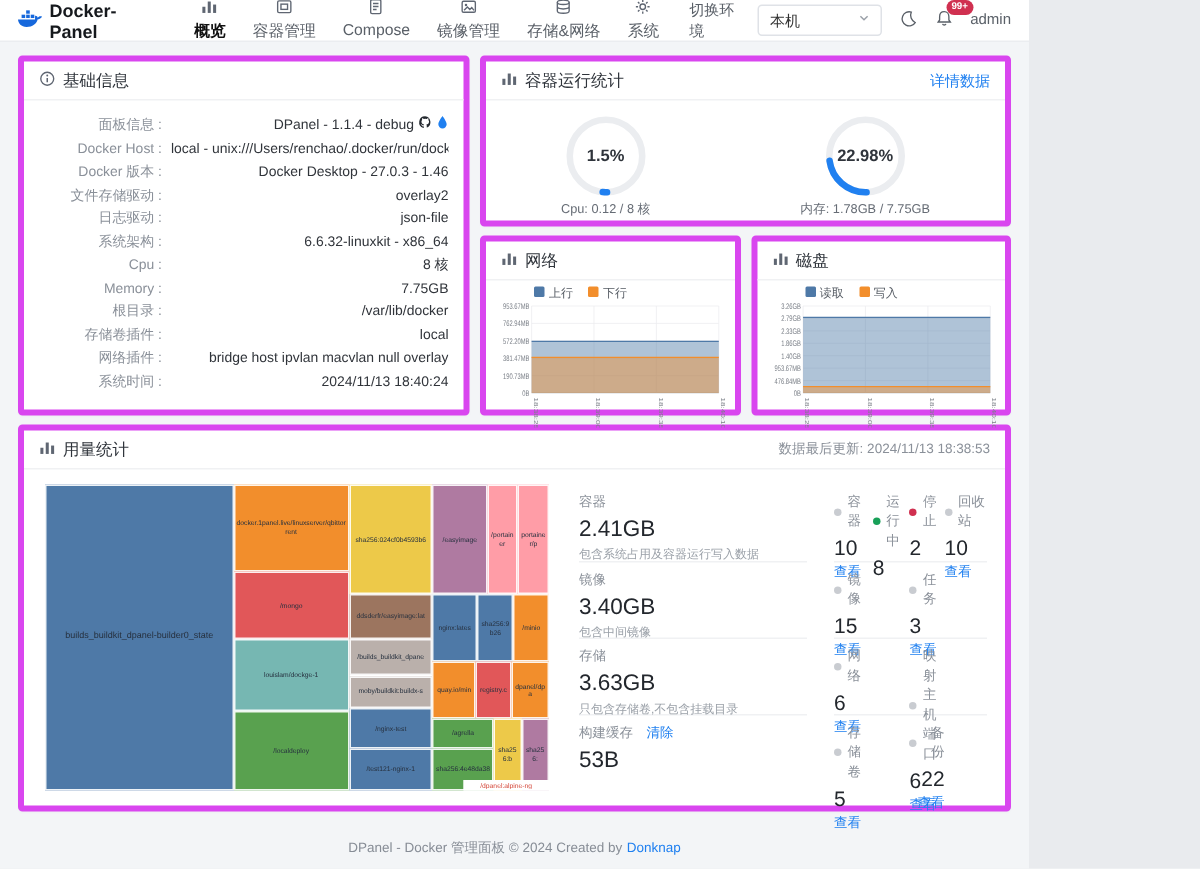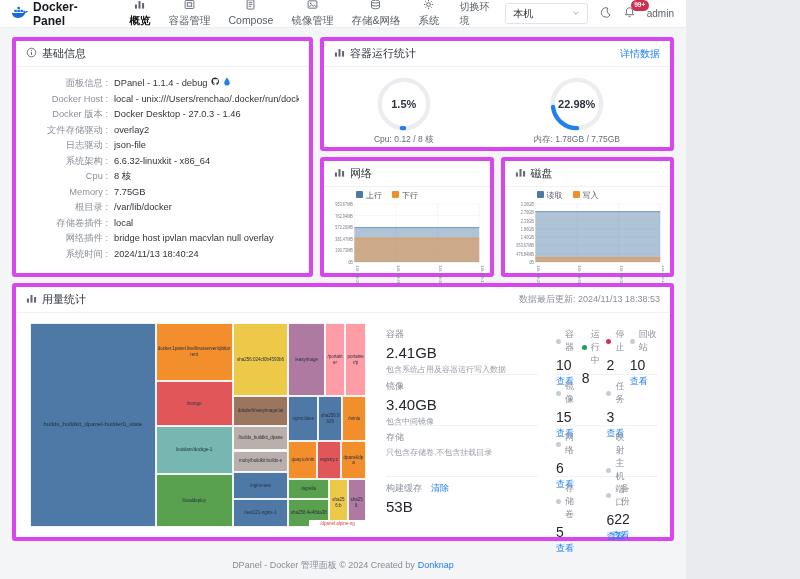--- a/index.html
+++ b/index.html
@@ -21,21 +21,21 @@
   
   main { padding:9px 12px 0; }
   .row1 { display:flex; gap:7px; }
   .card { background:#fff; border:4px solid #d946ef; border-radius:3px; box-shadow:0 1px 2px rgba(0,0,0,.02); }
   .card-h { display:flex; align-items:center; gap:5px; padding:0 10px; height:26px; border-bottom:1px solid #f0f1f3; font-size:11px; color:#2f343b; }
   .card-h .spacer { flex:1; }
   a.link { color:#2080f0; text-decoration:none; cursor:pointer; }
 
   .info-card { width:301px; height:240px; flex:none; }
   .info-body { padding:7px 10px 0 4px; }
-  .irow { display:flex; margin:3.4px 0; line-height:1.3; font-size:9.3px; }
+  .irow { display:flex; margin:3.4px 0; line-height:1.3; font-size:9.3px;justify-content:space-between; }
   .ilabel { width:88px; text-align:right; color:#8a9099; flex:none; }
   .ilabel::after { content:" :"; }
   .ivalue { margin-left:6px; color:#30343a; white-space:nowrap; overflow:hidden; display:flex; align-items:center; gap:3px; }
 
   .right-col { flex:1; display:flex; flex-direction:column; gap:6px;justify-content:center; }
   .runtime-card { height:114px; }
   .runtime-body { display:flex; justify-content:space-around; align-items:center; height:86px; }
   .gauge-block { text-align:center; }
   .gauge-wrap { position:relative; width:58px; height:58px; margin:0 auto; }
   .gauge-text { position:absolute; inset:0; display:flex; align-items:center; justify-content:center; font-size:11px; font-weight:bold; color:#2f343b; }
@@ -509,20 +509,21 @@
               <div class="slabel">
                 <span>镜像</span>
               </div>
               <div class="svalue">3.40GB</div>
               <div class="sdesc">包含中间镜像</div>
             </div>
             <div class="sstat">
               <div class="slabel">
                 <span>存储</span>
               </div>
+              <div class="svalue">3.63GB</div>
               <div class="sdesc">只包含存储卷,不包含挂载目录</div>
             </div>
             <div class="sstat">
               <div class="slabel">
                 <span>构建缓存</span>
                 <a class="link" style="font-size: 9px;">清除</a>
               </div>
               <div class="svalue">53B</div>
             </div>
           </div>

